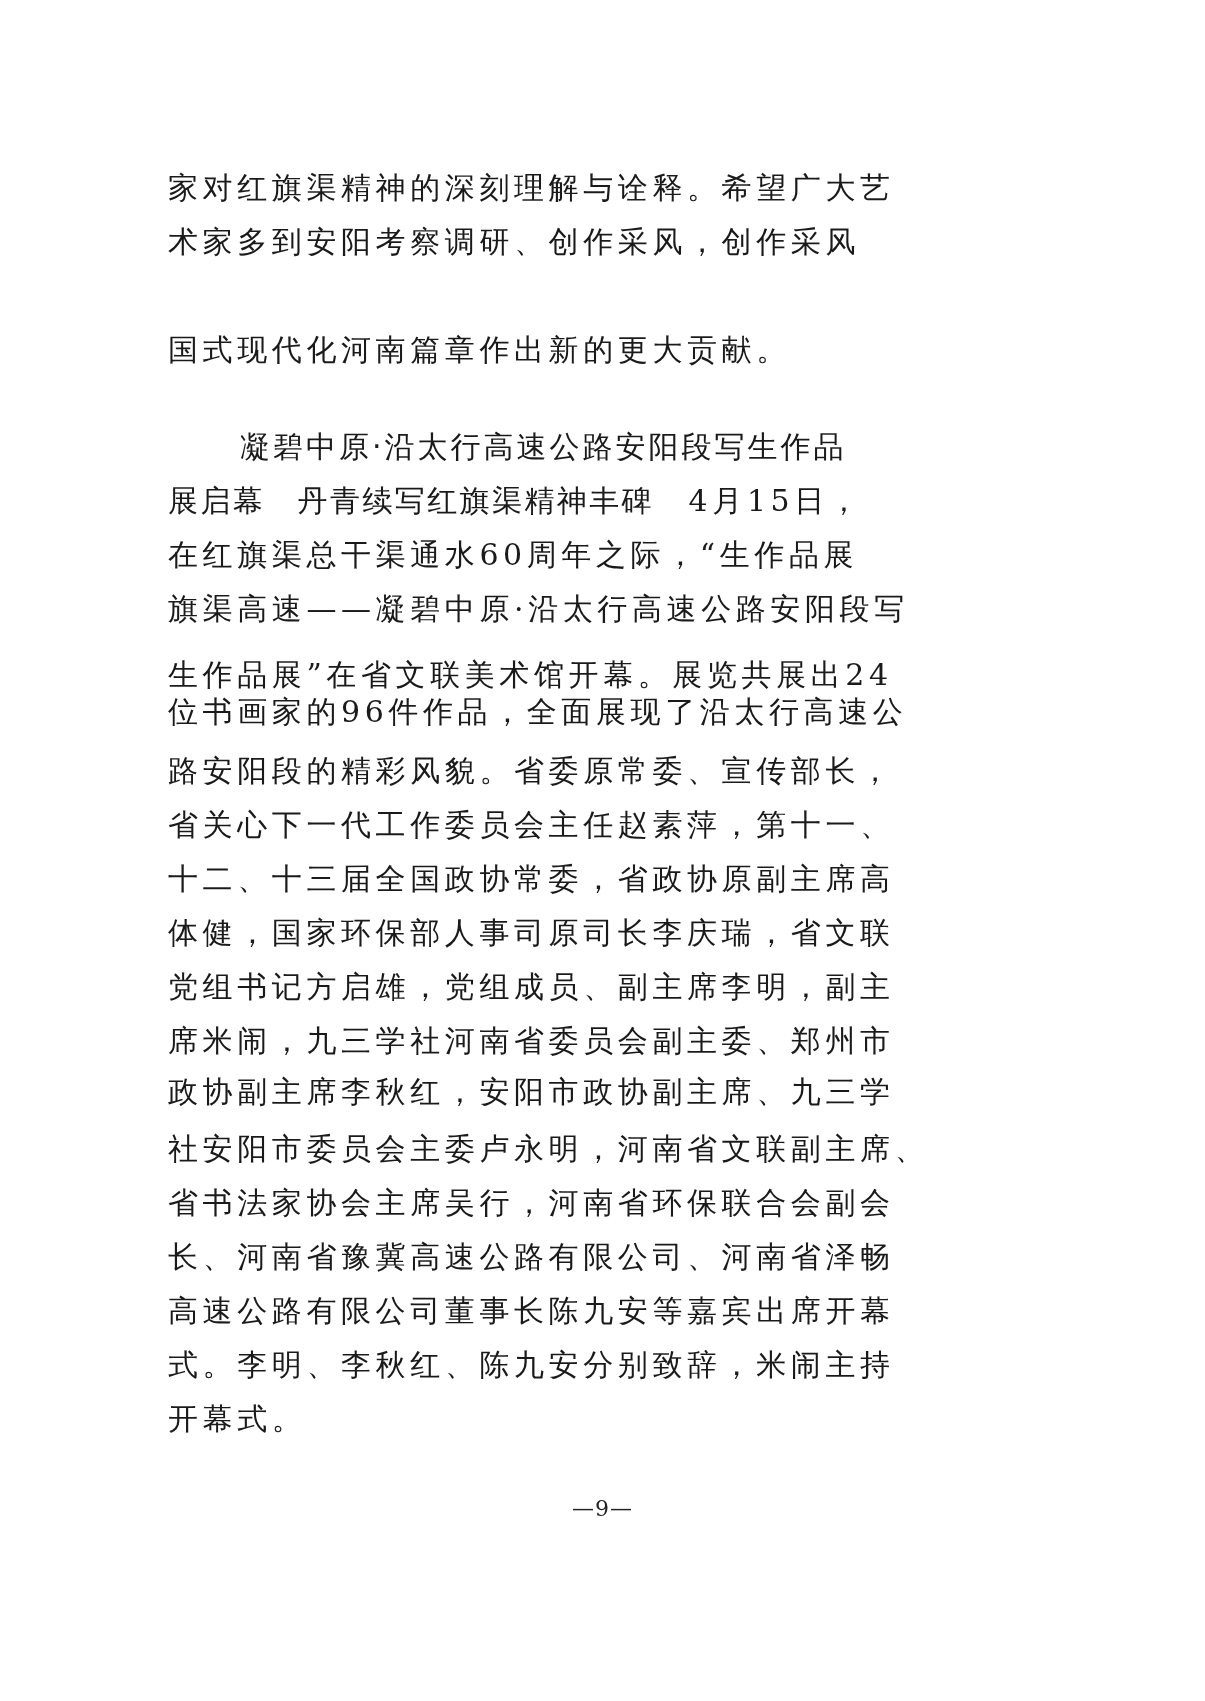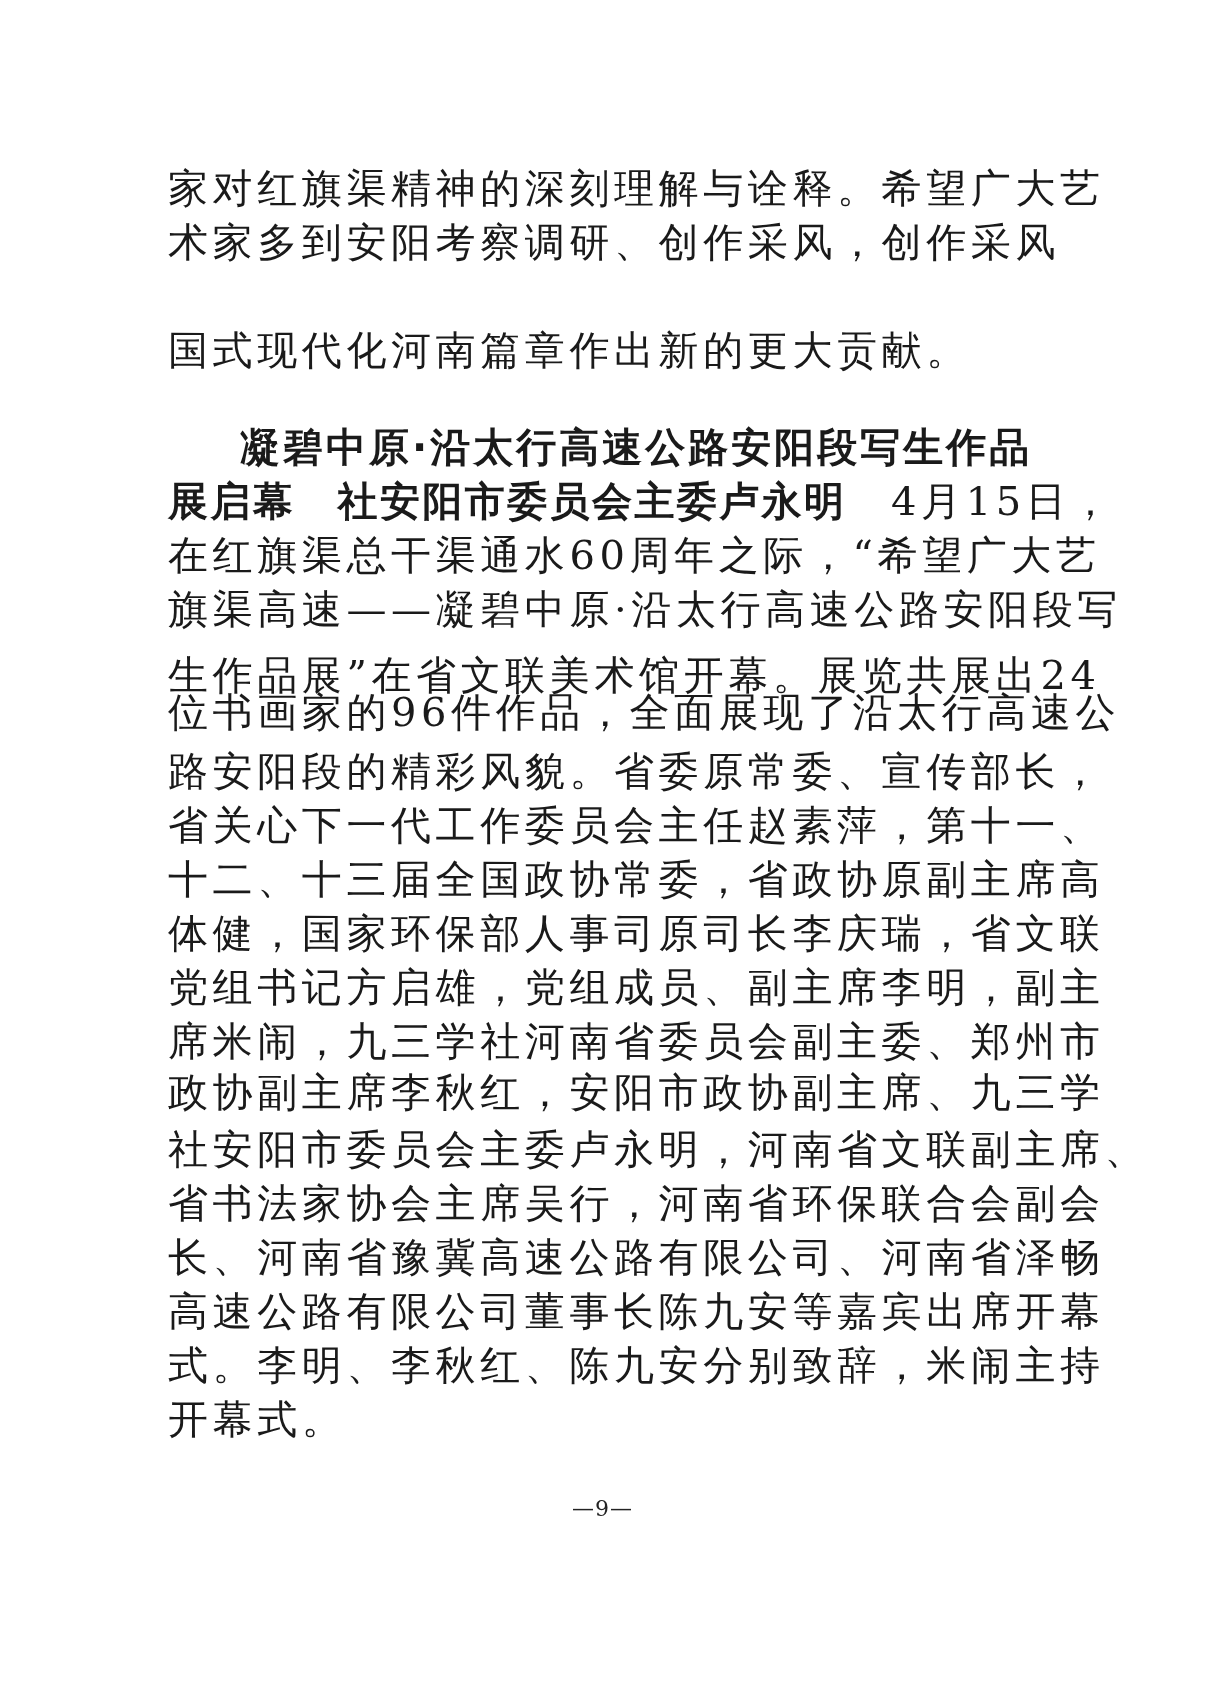--- a/index.html
+++ b/index.html
@@ -4,44 +4,44 @@
 <style>
   html, body { margin: 0; padding: 0; background: #ffffff; }
   body {
     width: 1205px; height: 1701px; position: relative; overflow: hidden;
     font-family: "DejaVu Serif", "Liberation Serif", serif;
     color: #1a1a1a;
   }
   .page { position: absolute; left: 0; top: 0; width: 1205px; height: 1701px; }
   .line {
     position: absolute; left: 168px; width: 780px;
-    font-size: 40px; line-height: 40px; height: 40px;
+    font-size: 30px; line-height: 40px; height: 40px;
     white-space: nowrap; letter-spacing: 4.6px;
   }
-  .bold { font-family: "DejaVu Sans", "Liberation Sans", sans-serif; font-weight: bold; letter-spacing: 2.4px; }
+  .bold { font-family: "DejaVu Sans", "Liberation Sans", sans-serif; font-weight: normal; letter-spacing: 2.4px; }
   .page-number {
     position: absolute; top: 1496px; left: 0; width: 1205px; text-align: center;
     font-size: 22px; letter-spacing: 1px; color: #222;
   }
 </style>
 </head>
 <body>
 
 <div class="page">
 
   <div class="line" style="top:168px">家对红旗渠精神的深刻理解与诠释。希望广大艺</div>
   <div class="line" style="top:222px">术家多到安阳考察调研、创作采风，创作采风</div>
   <div class="line" style="top:330px">国式现代化河南篇章作出新的更大贡献。</div>
 
   <div class="line bold" style="top:427px; left:240px; width:710px; letter-spacing:3px;">凝碧中原·沿太行高速公路安阳段写生作品</div>
   <div class="line" style="top:481px">
-    <span class="bold">展启幕　社安阳市委员会主委卢永明</span><span>　4月15日，</span>
+    <span class="bold">展启幕　丹青续写红旗渠精神丰碑</span><span>　4月15日，</span>
   </div>
 
-  <div class="line" style="top:535px">在红旗渠总干渠通水60周年之际，“希望广大艺</div>
+  <div class="line" style="top:535px">在红旗渠总干渠通水60周年之际，“生作品展</div>
   <div class="line" style="top:589px">旗渠高速——凝碧中原·沿太行高速公路安阳段写</div>
   <div class="line" style="top:655px">生作品展”在省文联美术馆开幕。展览共展出24</div>
   <div class="line" style="top:692px">位书画家的96件作品，全面展现了沿太行高速公</div>
   <div class="line" style="top:751px">路安阳段的精彩风貌。省委原常委、宣传部长，</div>
   <div class="line" style="top:805px">省关心下一代工作委员会主任赵素萍，第十一、</div>
   <div class="line" style="top:859px">十二、十三届全国政协常委，省政协原副主席高</div>
   <div class="line" style="top:913px">体健，国家环保部人事司原司长李庆瑞，省文联</div>
   <div class="line" style="top:1021px">席米闹，九三学社河南省委员会副主委、郑州市</div>
   <div class="line" style="top:967px">党组书记方启雄，党组成员、副主席李明，副主</div>
   <div class="line" style="top:1072px">政协副主席李秋红，安阳市政协副主席、九三学</div>

